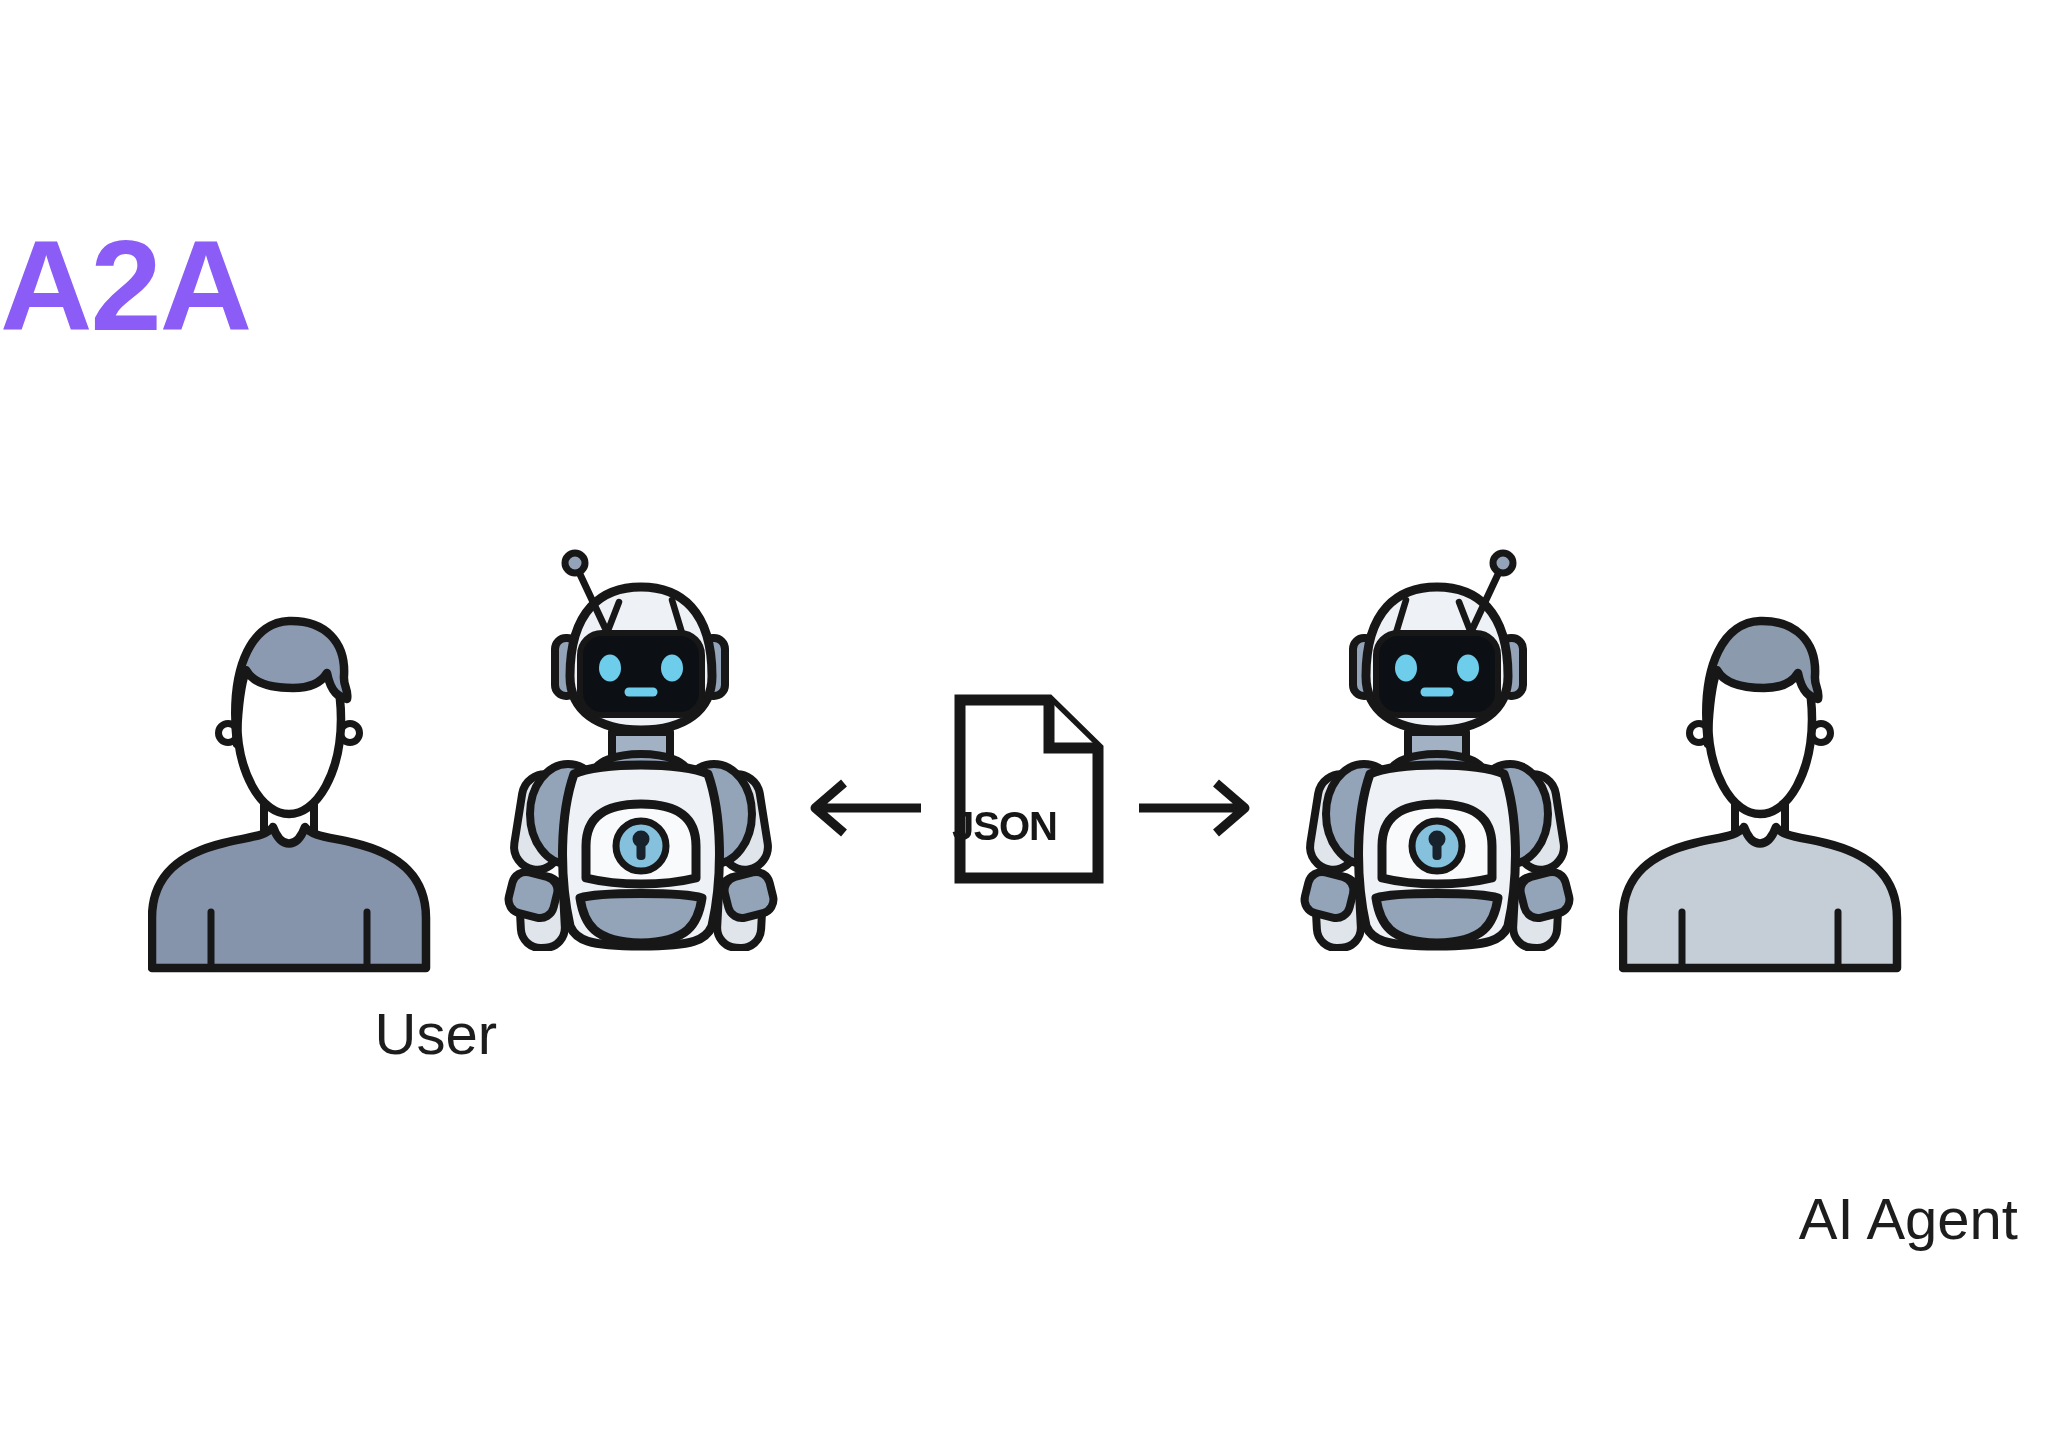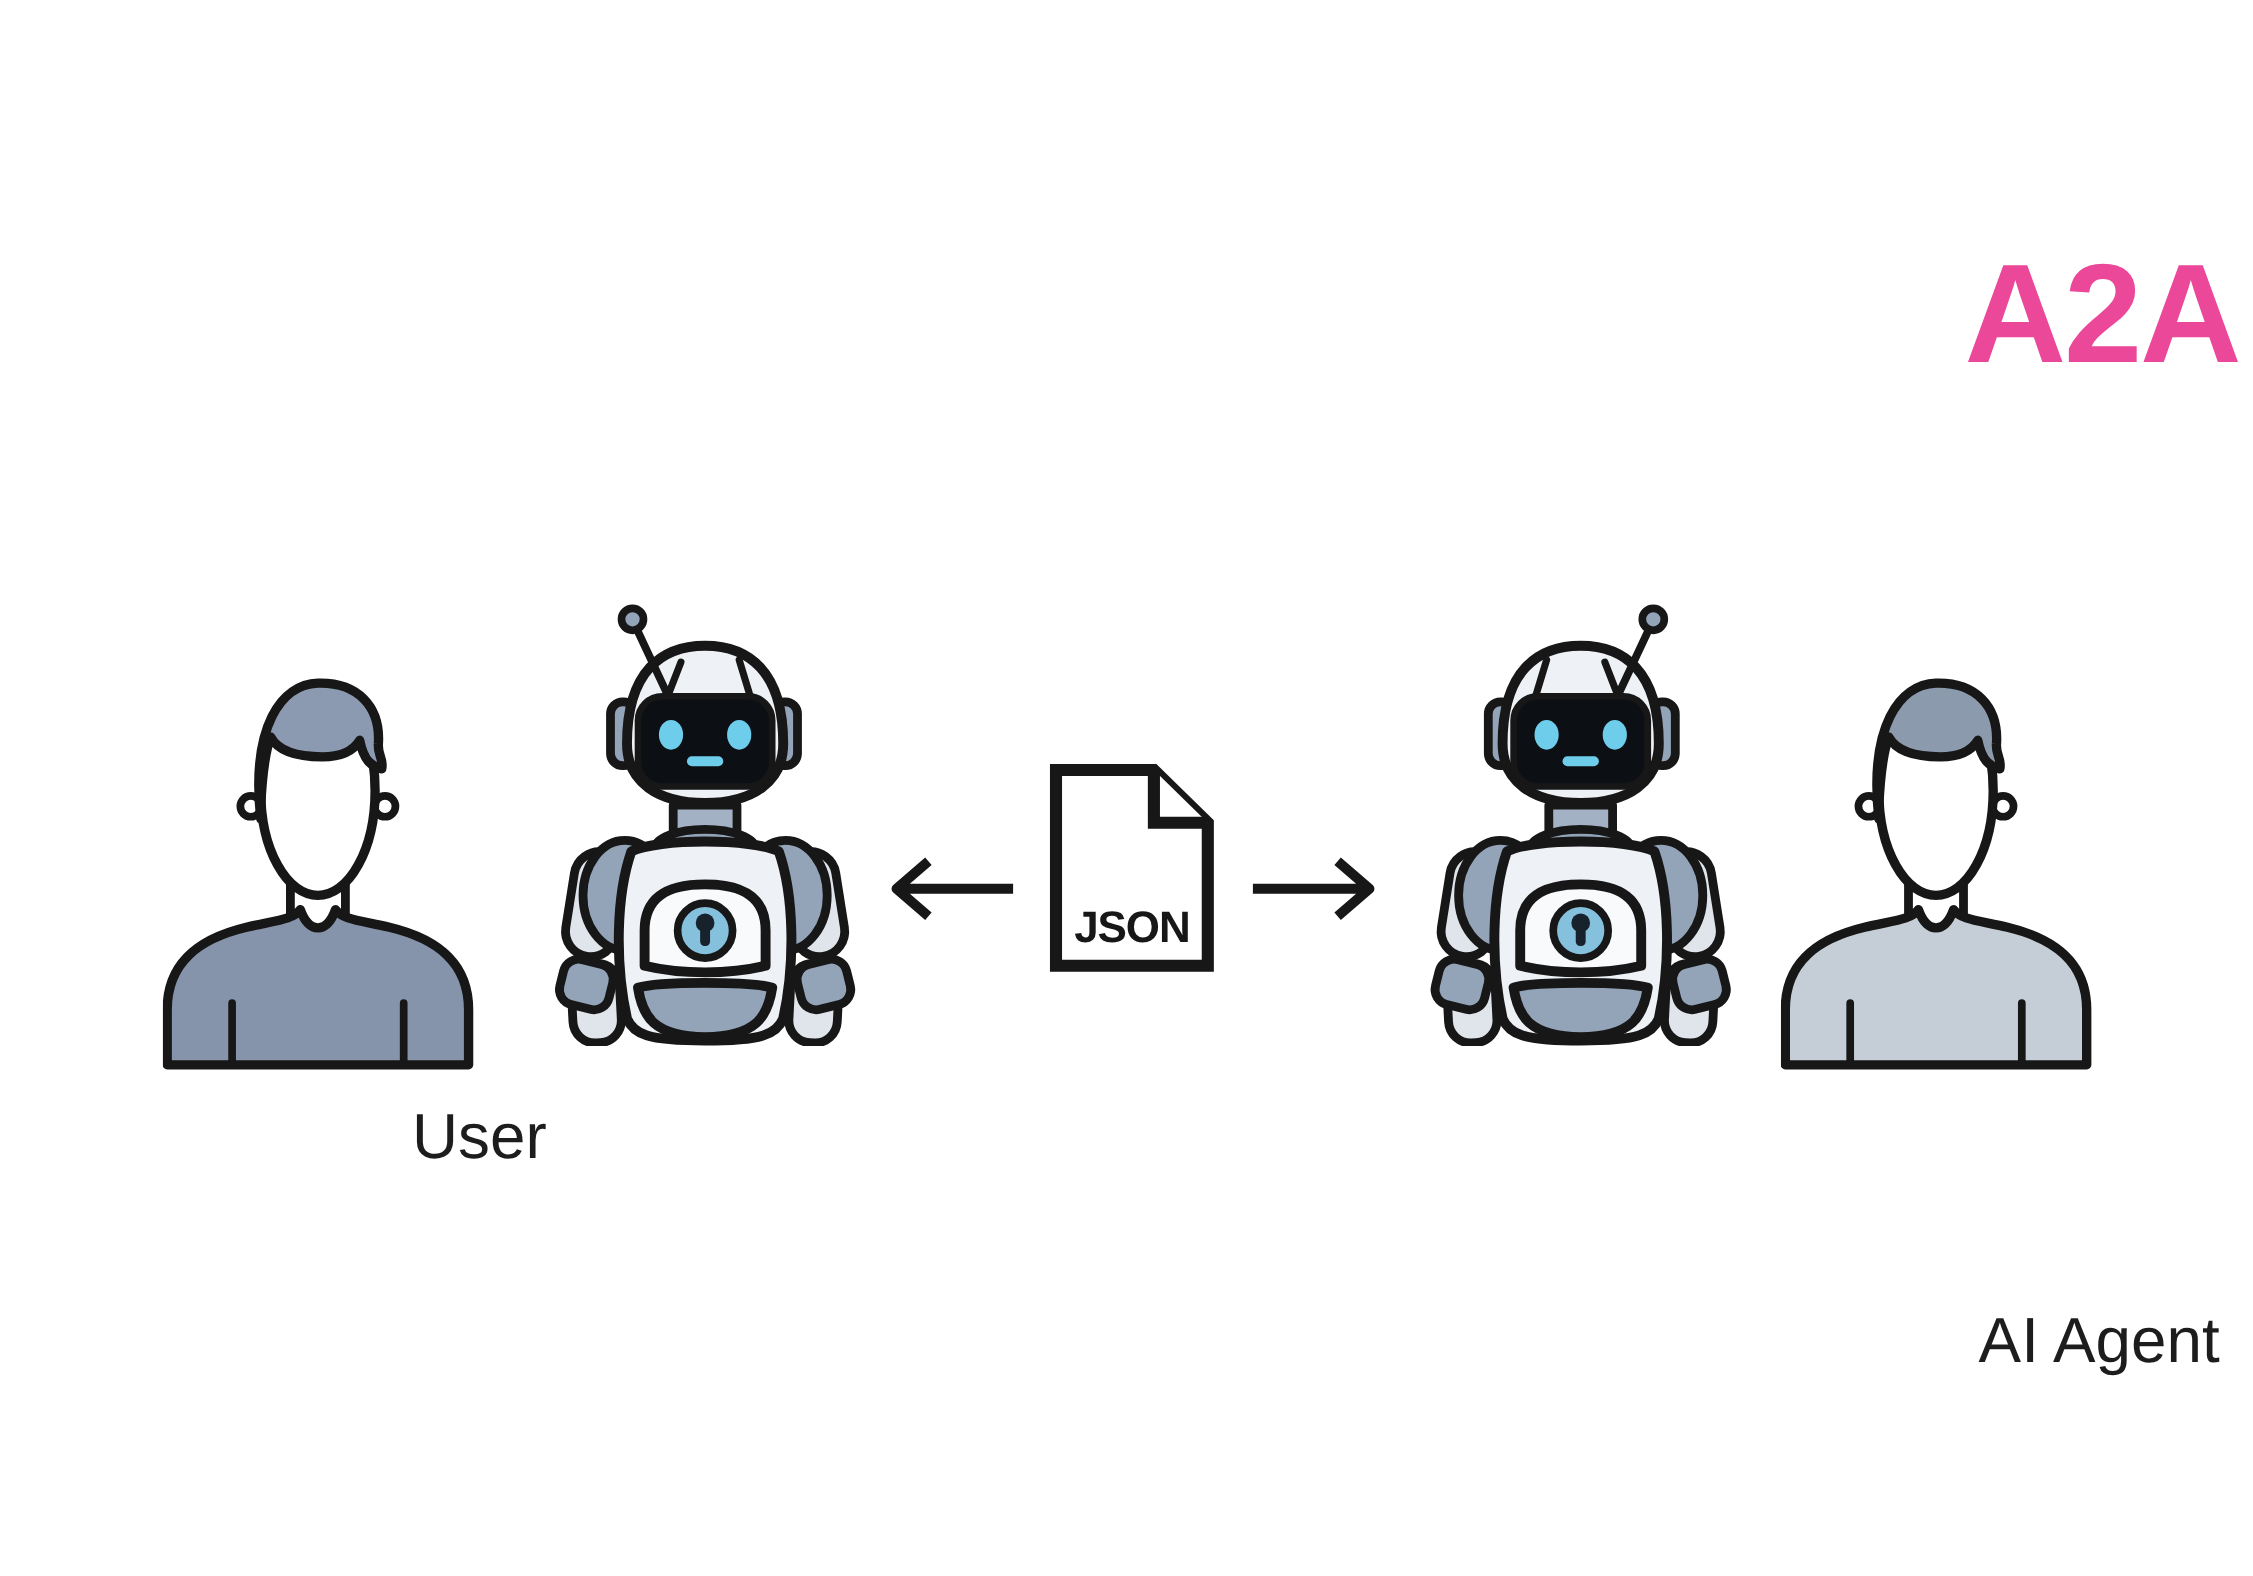--- a/index.html
+++ b/index.html
@@ -11,45 +11,44 @@
     font-family:"Liberation Sans", sans-serif;
     color:#1d1d1d;
   }
   .abs{position:absolute;}
   svg{display:block;width:100%;height:100%;overflow:visible;}
 
   .title{
     position:absolute;
     left:0; top:212px; width:2036px;
     margin:0;
-    text-align:right;
+    text-align:left;
     font-size:128px;
     font-weight:bold;
     letter-spacing:-2px;
-    color:#ec4899;
+    color:#8b5cf6;
   }
 
   
   .person-left{ --hair:#8b9ab1; --shirt:#8594ab; }
   .person-right{ --hair:#8b9aad; --shirt:#c5ced7; }
   .robot{
     --body:#eef1f5; --body2:#f8fafc; --accent:#93a3b8; --neck:#a3b1c4;
     --arm:#e0e5eb; --screen:#0c1014; --eye:#6fcdec; --badge:#85c0dd; --key:#17222c;
   }
   .flipped svg{transform:scaleX(-1);}
 
   .doc-label{
     position:absolute;
     left:0; right:0; top:112px;
-    text-align:center;
+    text-align:left;
     font-size:40px;
     font-weight:bold;
     letter-spacing:-1px;
     color:#171717;
-    margin-top:17px;
   }
   .caption{
     position:absolute;
     text-align:right;
     font-size:58px;
     color:#1d1d1d;
     white-space:nowrap;
   }
 </style>
 </head>

